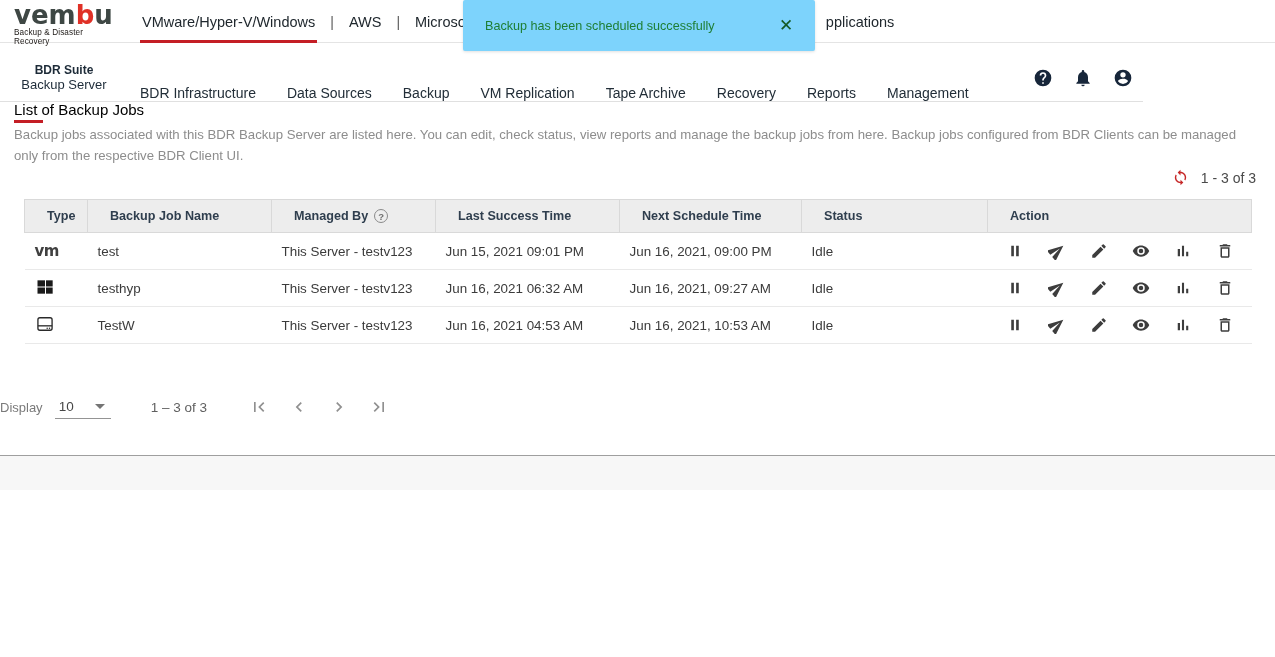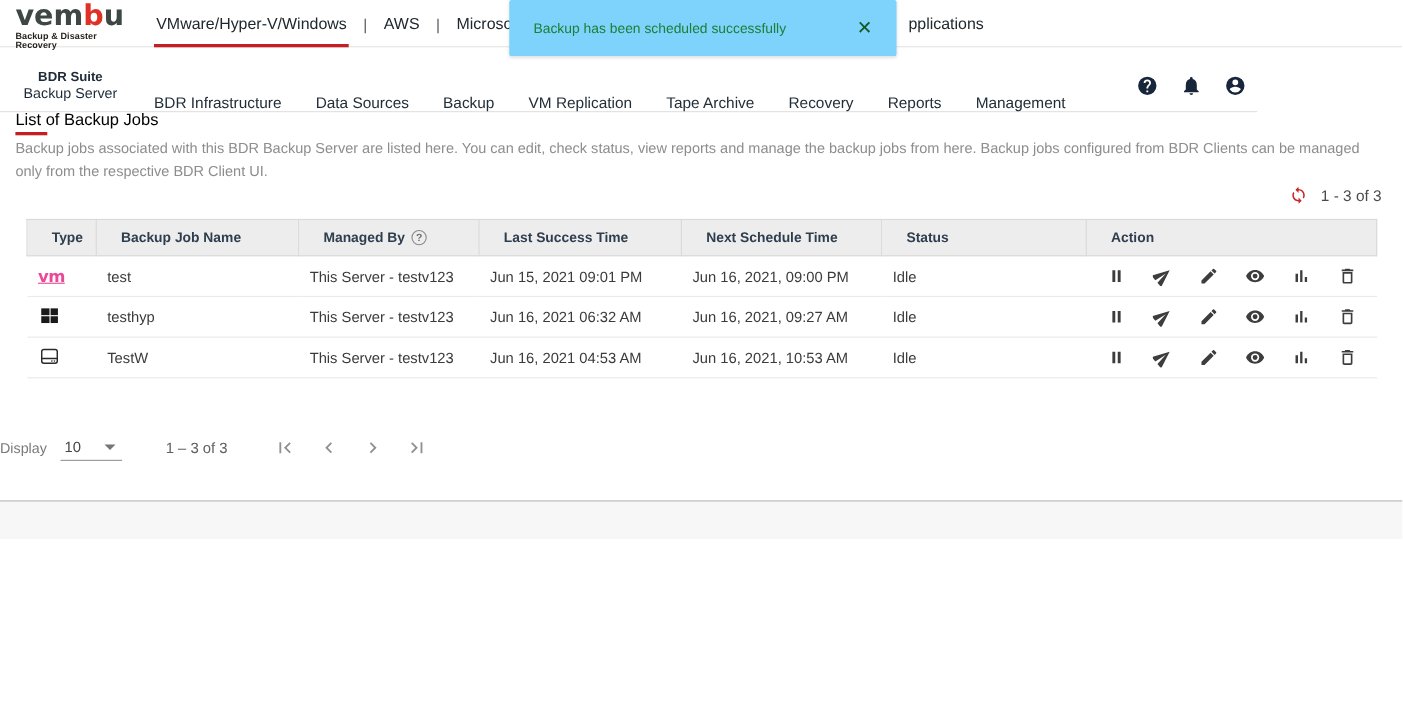--- a/index.html
+++ b/index.html
@@ -6,21 +6,21 @@
   html,body { width:1275px; height:657px; background:#fff; overflow:hidden;
               font-family:"Liberation Sans", sans-serif; position:relative; }
 
   
   .top-bar { position:absolute; left:0; top:0; width:1275px; height:43px;
              background:#fff; border-bottom:1px solid #e4e4e4; }
   .logo { position:absolute; left:14px; top:2px; width:100px; cursor:pointer; }
   .logo-word { font-family:"DejaVu Sans", sans-serif; font-size:26px; font-weight:700;
                letter-spacing:0px; color:#3e4744; line-height:26px; }
   .logo-word .accent { color:#e03127; }
-  .logo-tag { font-size:8.2px; font-weight:700; color:#25211e; letter-spacing:.1px; margin-top:0; }
+  .logo-tag { font-size:8.2px; font-weight:400; color:#25211e; letter-spacing:.1px; margin-top:0; }
   .product-nav { position:absolute; left:142px; top:0; height:43px; display:flex; align-items:center; }
   .product-nav .item { position:relative; height:43px; display:flex; align-items:center;
                        font-size:14.5px; color:#20282e; cursor:pointer; }
   .product-nav .item.active::after { content:""; position:absolute; left:-2px; right:-2px; bottom:0;
                        height:3px; background:#c41e25; }
   .product-nav .sep { color:#5a5a5a; font-size:14px; margin:0 15px; }
   .nav-gap { width:352px; }
 
   
   .toast { position:absolute; left:463px; top:0; width:352px; height:51px; background:#7dd3fc;
@@ -59,22 +59,22 @@
   .jobs-table th { background:#ededed; height:33px; font-size:12.6px; font-weight:700; color:#2f3e4e;
                    text-align:left; padding:0 22px; border:1px solid #d9d9d9; border-left:none; }
   .jobs-table th:first-child { border-left:1px solid #d9d9d9; }
   .jobs-table td { height:37px; font-size:13.4px; color:#3b3b3b; padding:0 10px;
                    border-bottom:1px solid #e9e9e9; }
   .th-flex { display:flex; align-items:center; gap:6px; }
   .qmark { width:14px; height:14px; border:1px solid #8a8a8a; border-radius:50%; color:#6f6f6f;
            font-size:9.5px; display:inline-flex; align-items:center; justify-content:center;
            font-weight:700; cursor:pointer; }
   .type-cell { text-align:left; padding-left:12px; }
-  .vm-logo { font-family:"DejaVu Sans", sans-serif; font-weight:800; font-size:15px; color:#ec4899;
-             letter-spacing:-.5px;text-decoration:underline; }
+  .vm-logo { font-family:"DejaVu Sans", sans-serif; font-weight:800; font-size:15px; color:#404040;
+             letter-spacing:-.5px; }
   .type-svg { width:20px; height:20px; }
   .actions { display:flex; align-items:center; justify-content:flex-end; gap:24px; padding-right:8px; }
   .act { width:18px; height:18px; display:flex; cursor:pointer; }
   .act svg { width:18px; height:18px; fill:#3d3d3d; }
 
   
   .pager { position:absolute; left:0; top:388px; width:1237px; height:38px; display:flex;
            align-items:center; justify-content:flex-start; }
   .pager-display { font-size:13px; color:#7a7a7a; }
   .page-size { width:56px; height:24px; margin-left:12px; border-bottom:1px solid #949494;

